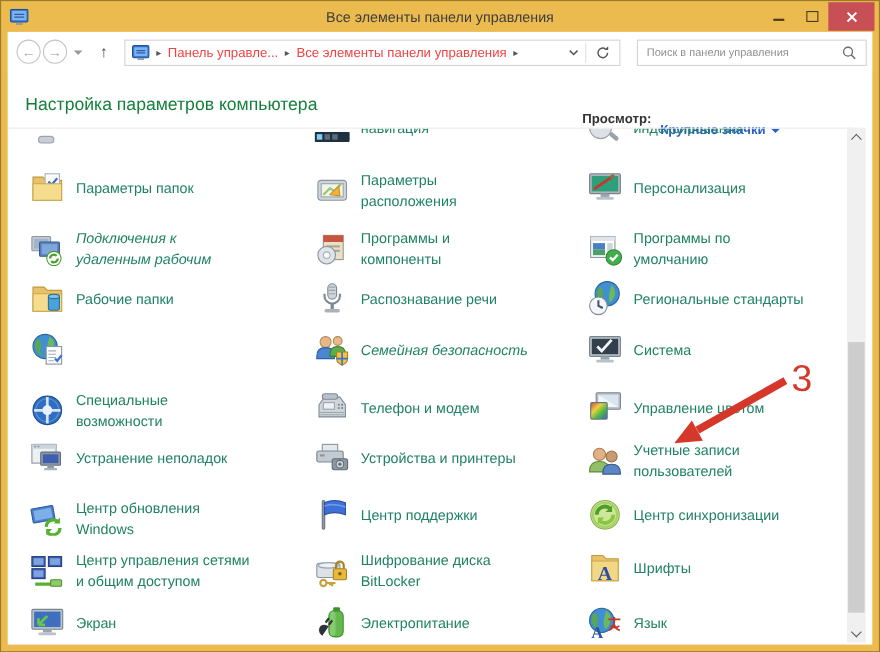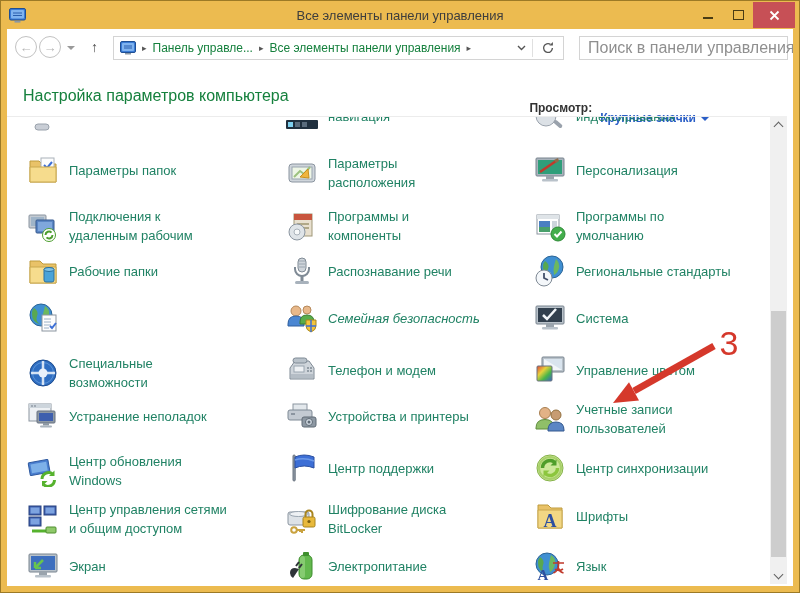--- a/index.html
+++ b/index.html
@@ -17,27 +17,27 @@
   
   .toolbar{position:absolute;top:0;left:0;right:0;height:40px;background:#fff;}
   .navcircle{position:absolute;top:7px;width:22px;height:22px;border-radius:50%;border:1px solid #c2c2c2;color:#b5b5b5;font-size:13px;line-height:22px;text-align:center;box-sizing:border-box;}
   .nc-back{left:8px;}
   .nc-fwd{left:32px;}
   .tri-down{position:absolute;top:17px;left:60px;width:0;height:0;border-left:4px solid transparent;border-right:4px solid transparent;border-top:4px solid #9a9a9a;}
   .up-arrow{position:absolute;top:10px;left:84px;font-size:14px;color:#4a4a4a;}
   .addrbox{position:absolute;left:106px;top:7px;width:451px;height:24px;border:1px solid #d4d4d4;box-sizing:border-box;display:flex;align-items:center;background:#fff;}
   .crumb-icon{width:16px;height:14px;margin-left:6px;flex:0 0 auto;}
   .crumb-sep{color:#555;font-size:9px;padding:0 6px;}
-  .crumb{font-size:12px;color:#15803d;white-space:nowrap;}
+  .crumb{font-size:12px;color:#ef4444;white-space:nowrap;}
   .addr-right{margin-left:auto;display:flex;align-items:center;height:100%;}
   .addr-chev{width:22px;height:100%;display:flex;align-items:center;justify-content:center;}
   .addr-div{width:1px;height:18px;background:#e0e0e0;}
   .refresh{width:30px;height:100%;display:flex;align-items:center;justify-content:center;}
   .searchbox{position:absolute;left:572px;top:7px;width:209px;height:24px;border:1px solid #d4d4d4;box-sizing:border-box;display:flex;align-items:center;background:#fff;}
-  .searchbox input{border:0;outline:0;flex:1;font-size:16px;color:#ef4444;padding:0 0 0 8px;font-family:"Liberation Sans",sans-serif;background:transparent;}
+  .searchbox input{border:0;outline:0;flex:1;font-size:10px;color:#ef4444;padding:0 0 0 8px;font-family:"Liberation Sans",sans-serif;background:transparent;}
   .searchbox input::placeholder{color:#8f8f8f;opacity:1;}
   .mag{width:14px;height:14px;margin-right:8px;flex:0 0 auto;}
   
   .header-title{position:absolute;left:16px;top:58px;font-size:16px;color:#15803d;}
   .viewsel{position:absolute;right:84px;top:62px;display:flex;align-items:center;font-size:12px;font-weight:bold;}
   .view-label{color:#333;margin-right:8px;}
   .view-value{color:#2b5fc7;display:flex;align-items:center;margin-top:20px;}
   .view-tri{width:0;height:0;border-left:4px solid transparent;border-right:4px solid transparent;border-top:4px solid #2b5fc7;margin-left:5px;margin-top:1px;}
   
   .list{position:absolute;top:87px;left:0;right:18px;bottom:0;overflow:hidden;border-top:1px solid #ececec;}
@@ -198,21 +198,21 @@
               <rect x="2" y="4" width="28" height="18" rx="1" fill="#aab4bd" stroke="#79848f"></rect>
               <rect x="4" y="6" width="24" height="14" fill="#2f9e7a"></rect>
               <path d="M6 18l16-11" stroke="#c0392b" stroke-width="2.5"></path>
               <path d="M20 6l4-2 1 3-3 2z" fill="#8e6c4a"></path>
               <rect x="12" y="22" width="8" height="3" fill="#9aa4ad"></rect>
               <rect x="8" y="25" width="16" height="2.5" rx="1" fill="#b9c2ca"></rect>
             </svg>
           </span>
           <span class="lbl">Персонализация</span>
         </div>
-        <div class="cell" style="top: 90px; left: 20px;">
+        <div class="cell" style="top: 90px; left: 20px; font-style: italic;">
           <span class="ic">
             <svg viewBox="0 0 32 32">
               <rect x="2" y="5" width="17" height="13" rx="1" fill="#c3cad2" stroke="#8b95a0"></rect>
               <rect x="4" y="7" width="13" height="9" fill="#9fb4c8"></rect>
               <rect x="9" y="10" width="18" height="13" rx="1" fill="#5b86c4" stroke="#35598f"></rect>
               <rect x="11" y="12" width="14" height="9" fill="#7fa7dc"></rect>
               <circle cx="22" cy="25" r="6.5" fill="#fff" stroke="#4c9e2e"></circle>
               <path d="M18.5 25a3.5 3.5 0 0 1 6-2.4M25.5 25a3.5 3.5 0 0 1-6 2.4" fill="none" stroke="#4c9e2e" stroke-width="2"></path>
             </svg>
           </span>

